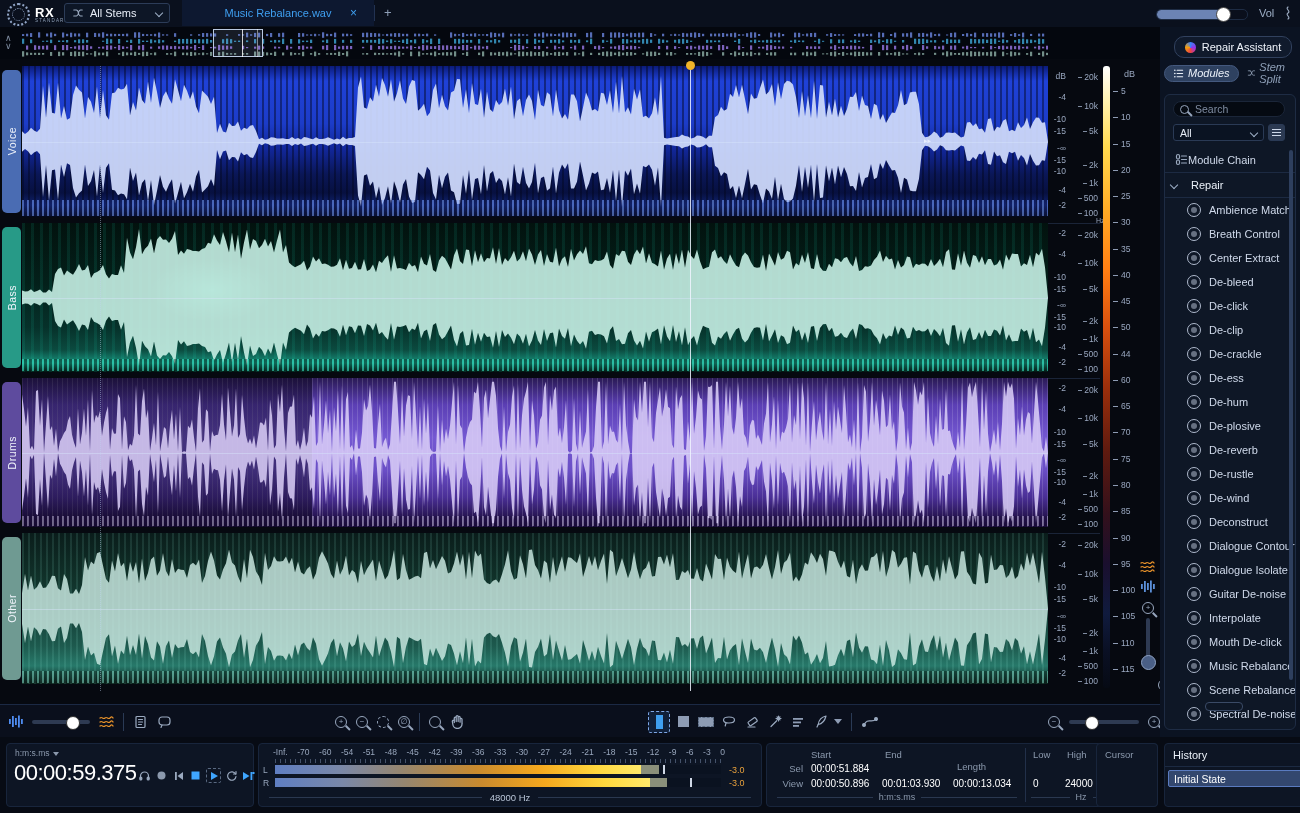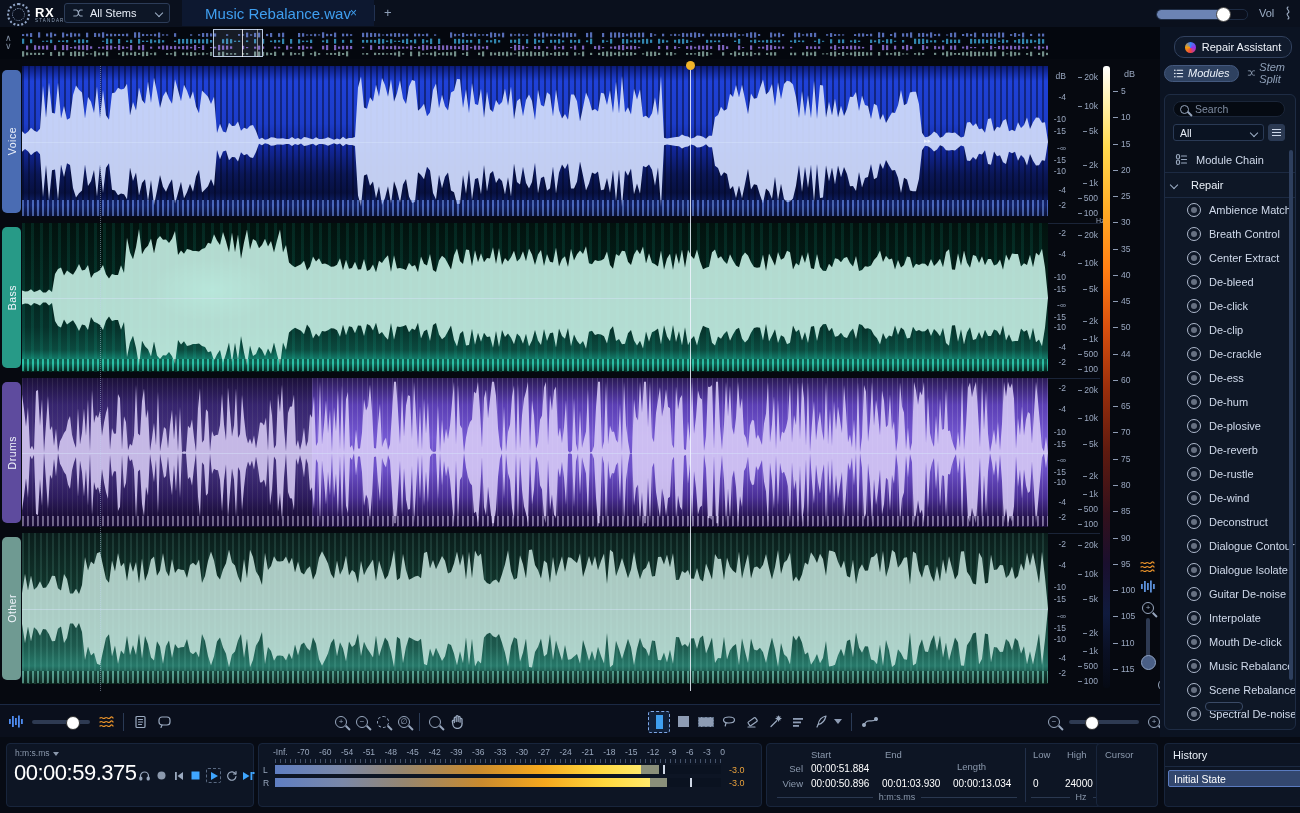--- a/index.html
+++ b/index.html
@@ -10,21 +10,21 @@
   
   #topbar{left:0;top:0;width:1300px;height:27px;background:#0a101d;border-bottom:1px solid #223252;}
   #logo{left:7px;top:3px;display:flex;align-items:center;gap:5px;}
   #logo-mark{width:19px;height:19px;border-radius:50%;border:2px dotted #8fa3c4;position:relative;}
   #logo-mark::after{content:"";position:absolute;inset:3px;border-radius:50%;border:1.5px dotted #8fa3c4;}
   #logo-rx{font-size:13px;font-weight:bold;color:#fff;letter-spacing:.5px;line-height:11px;}
   #logo-sub{font-size:4.5px;color:#8fa0b8;letter-spacing:1.2px;}
   #stems-btn{left:64px;top:3px;width:106px;height:20px;border:1px solid #2c3c58;border-radius:3px;background:#0d1626;display:flex;align-items:center;gap:6px;padding:0 7px;box-sizing:border-box;}
   #stems-btn span.lbl{font-size:11px;color:#e8eef8;font-weight:normal;flex:1;}
   #tab{left:182px;top:0;width:192px;height:26px;background:#0d1830;display:flex;align-items:center;justify-content:center;}
-  #tab .t{font-size:15px;color:#3f9ff0;}
+  #tab .t{font-size:11px;color:#3f9ff0;}
   #tab-close{left:350px;top:6px;font-size:12px;color:#3f9ff0;cursor:default;}
   #tab-sep{left:374px;top:5px;width:1px;height:16px;background:#223252;}
   #newtab{left:384px;top:5px;font-size:13px;color:#8fa0b8;}
   #vol-slider{left:1156px;top:9px;width:90px;height:9px;background:#0a0f1c;border:1px solid #1e2c44;border-radius:5px;}
   #vol-fill{width:72%;height:100%;background:#6c84b4;border-radius:5px;}
   #vol-knob{position:absolute;left:calc(72% - 6px);top:-3px;width:13px;height:13px;border-radius:50%;background:#fff;border:1px solid #444;}
   #vol-label{left:1259px;top:7px;font-size:11px;color:#9fb0c8;}
   
   #minimap-strip{left:0;top:27px;width:1160px;height:32px;background:#04070e;border-bottom:1px solid #141f36;}
   #mini-chevrons{left:5px;top:7px;color:#7f8ca1;font-size:9px;line-height:8px;text-align:center;}
@@ -150,21 +150,21 @@
   #filter-row{position:absolute;left:8px;top:29px;width:112px;height:17px;display:flex;gap:4px;}
   #filter-select{flex:1;border:1px solid #2a3a55;border-radius:3px;background:#0a1322;display:flex;align-items:center;padding:0 6px;box-sizing:border-box;}
   #filter-select span.v{flex:1;font-size:10.5px;color:#e8eef8;}
   #filter-menu{width:17px;border:1px solid #2a3a55;border-radius:3px;background:#2c3a52;display:flex;flex-direction:column;justify-content:center;gap:2px;align-items:center;box-sizing:border-box;}
   #filter-menu i{width:9px;height:1.3px;background:#cfd9ea;}
   #mod-list{position:absolute;left:0;top:52px;width:100%;}
   .mrow-item{height:24px;display:flex;align-items:center;gap:8px;padding-left:22px;}
   .mrow-item span.lbl{font-size:11px;color:#cfd9ea;white-space:nowrap;}
   .mod-icon{width:12px;height:12px;border:1.2px solid #aeb9cc;border-radius:50%;position:relative;flex:none;}
   .mod-icon::after{content:"";position:absolute;inset:3px;border-radius:50%;background:#aeb9cc;opacity:.55;}
-  #chain-row{height:25px;display:flex;align-items:center;gap:8px;padding-left:10px;border-bottom:1px solid #1c2a42;}
+  #chain-row{height:25px;display:flex;align-items:center;padding-left:10px;border-bottom:1px solid #1c2a42;}
   #chain-row span.lbl{font-size:11px;color:#cfd9ea;}
   #repair-hdr{height:24px;display:flex;align-items:center;gap:14px;padding-left:6px;border-bottom:1px solid #1c2a42;}
   #repair-hdr span.lbl{font-size:11px;color:#eaf0f8;}
   #list-scroll{position:absolute;right:2px;top:55px;width:4px;height:530px;background:#2e3f5e;border-radius:2px;}
   #panel-grip{left:45px;top:675px;width:36px;height:7px;border:1px solid #3a4a66;border-radius:4px;background:#0e1726;}
 </style>
 </head>
 <body>
 
 <div id="stage">
@@ -1401,20 +1401,25 @@
       </div>
       <div class="mrow" style="top:34px;">
         <span class="mlab">R</span>
         <div class="mtrack">
             <div class="mfill" style="width:84%;"></div>
             <div class="mgrey" style="left:84%;width:4%;"></div>
             <div class="mpeak" style="left:93%;"></div>
           </div>
         <span class="mval">-3.0</span>
       </div>
+      <div id="m-footer">
+          <div class="hline"></div>
+          <span id="m-sr">48000 Hz</span>
+          <div class="hline"></div>
+        </div>
     </div>
 
     <div class="bbox" id="infobox">
       <span class="hdr" style="left:44px;">Start</span>
       <span class="hdr" style="left:118px;">End</span>
       <span class="hdr" style="left:190px;margin-top:12px;">Length</span>
       <span class="rowlab" style="left:4px;top:19px;">Sel</span>
       <span class="rowlab" style="left:4px;top:34px;">View</span>
       <span class="val" style="left:44px;top:19px;">00:00:51.884</span>
       <span class="val" style="left:44px;top:34px;">00:00:50.896</span>

